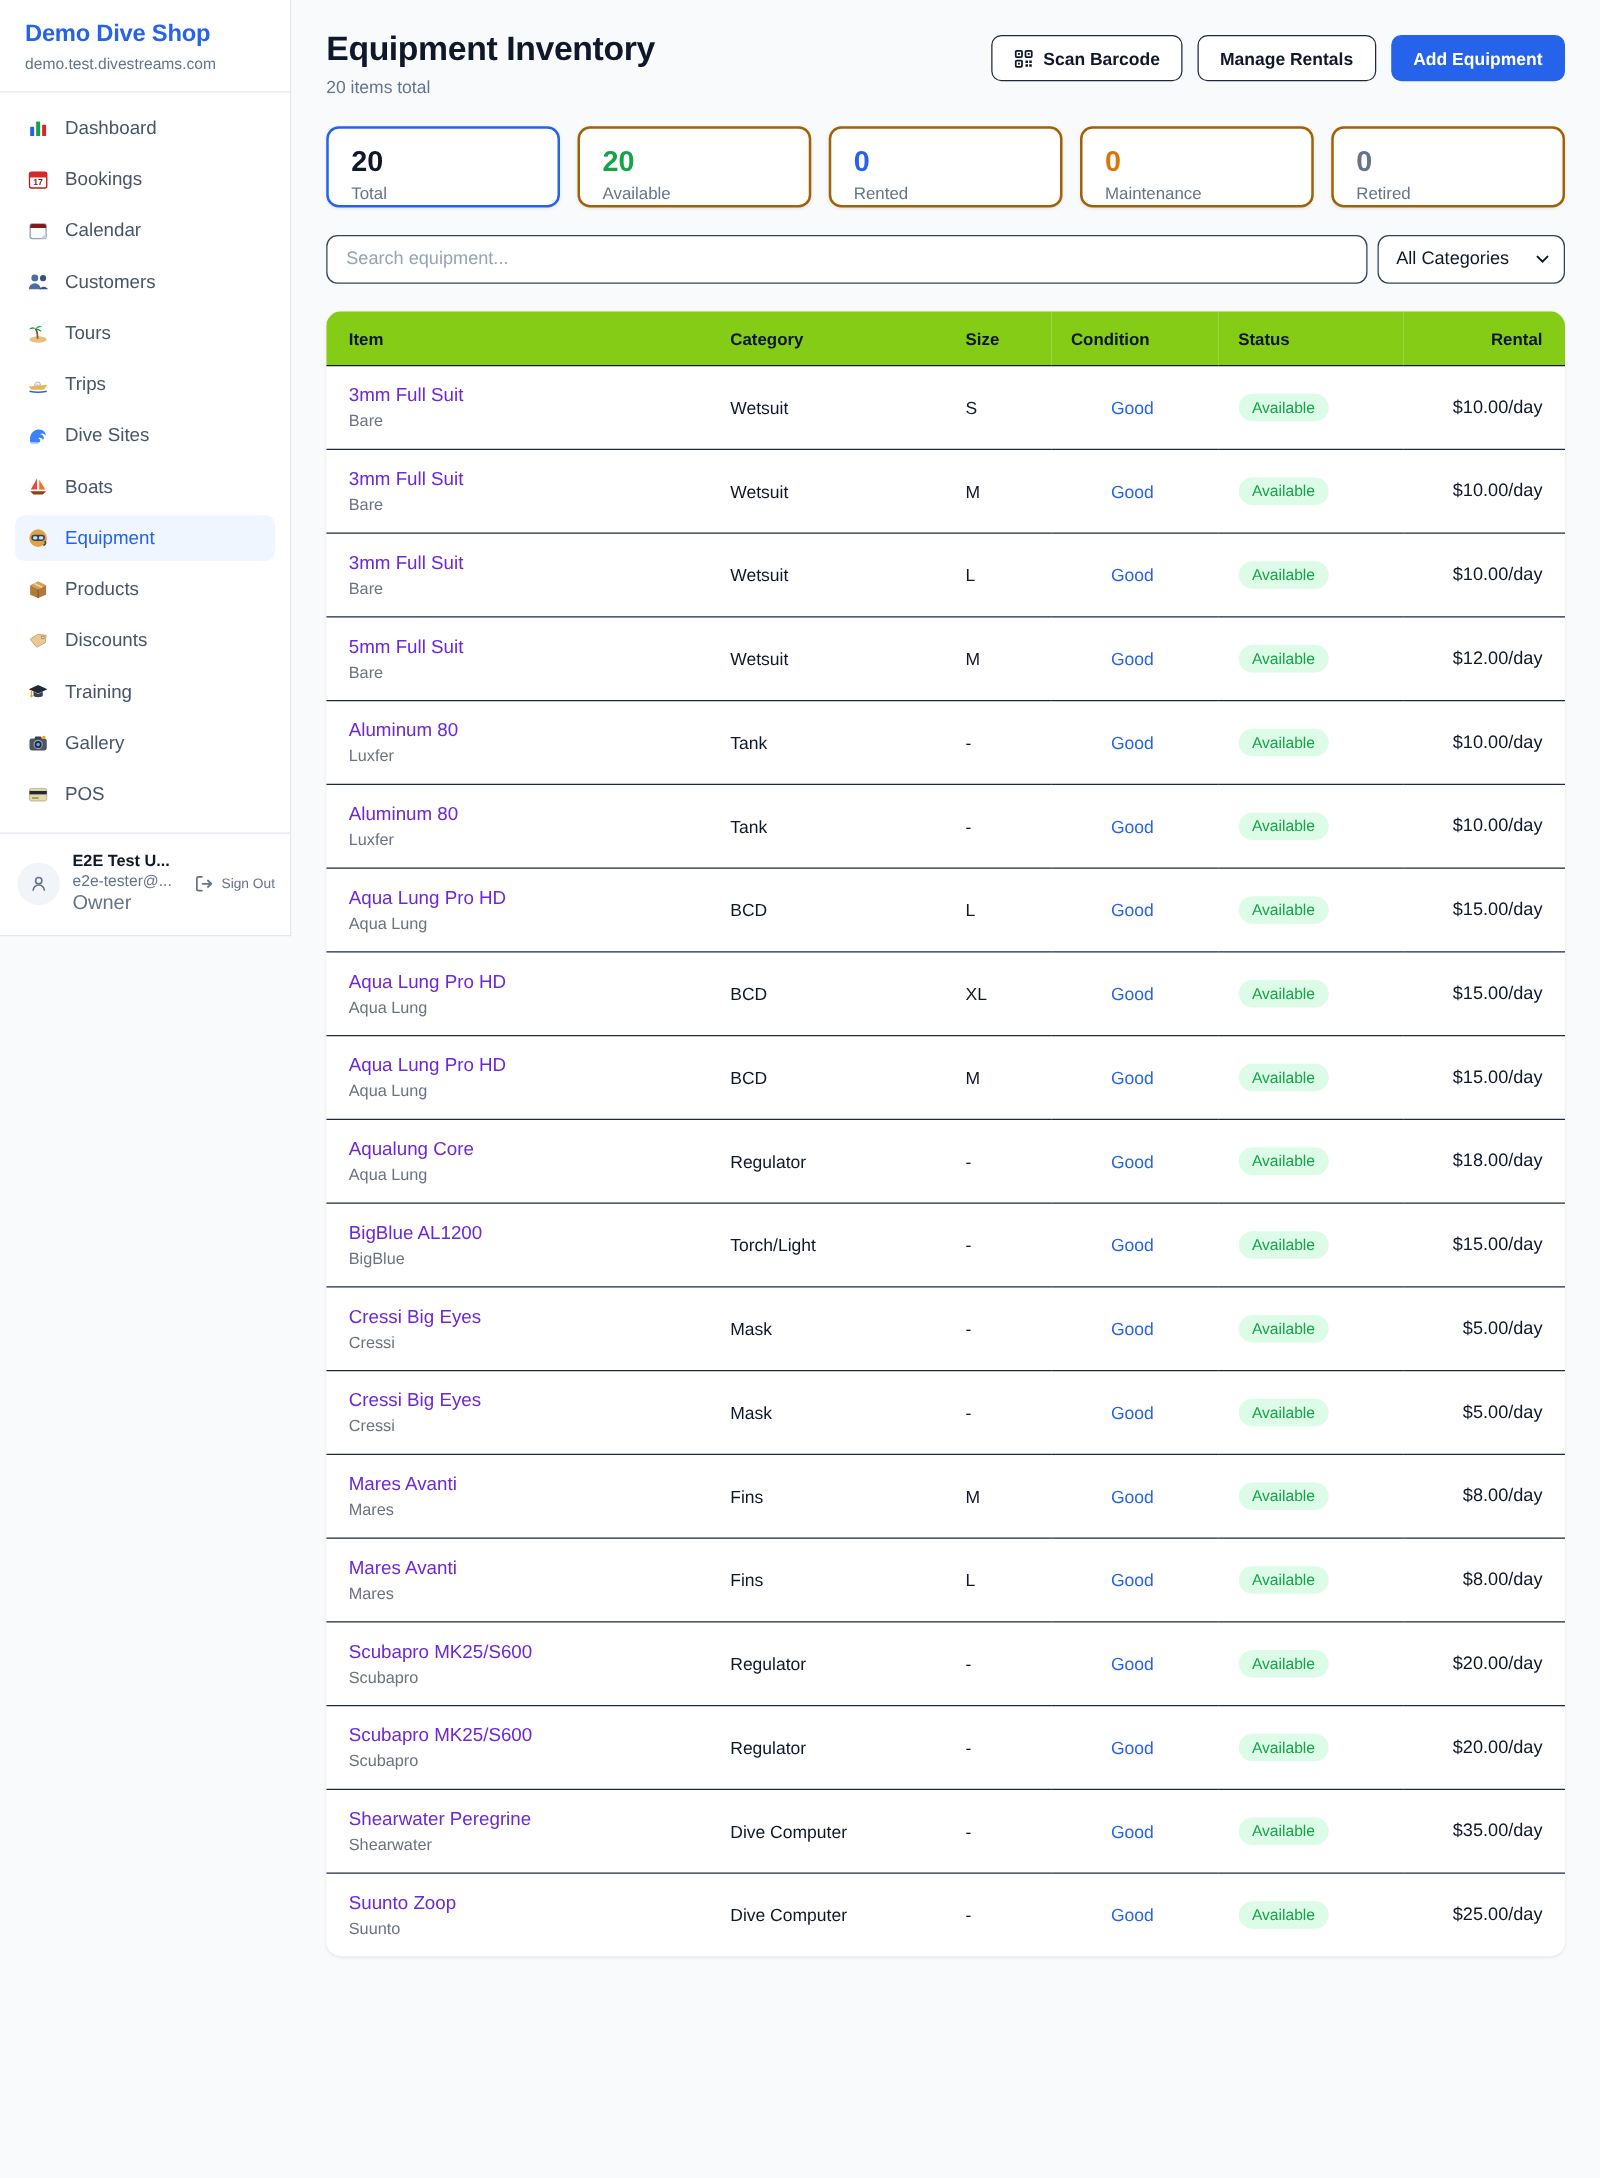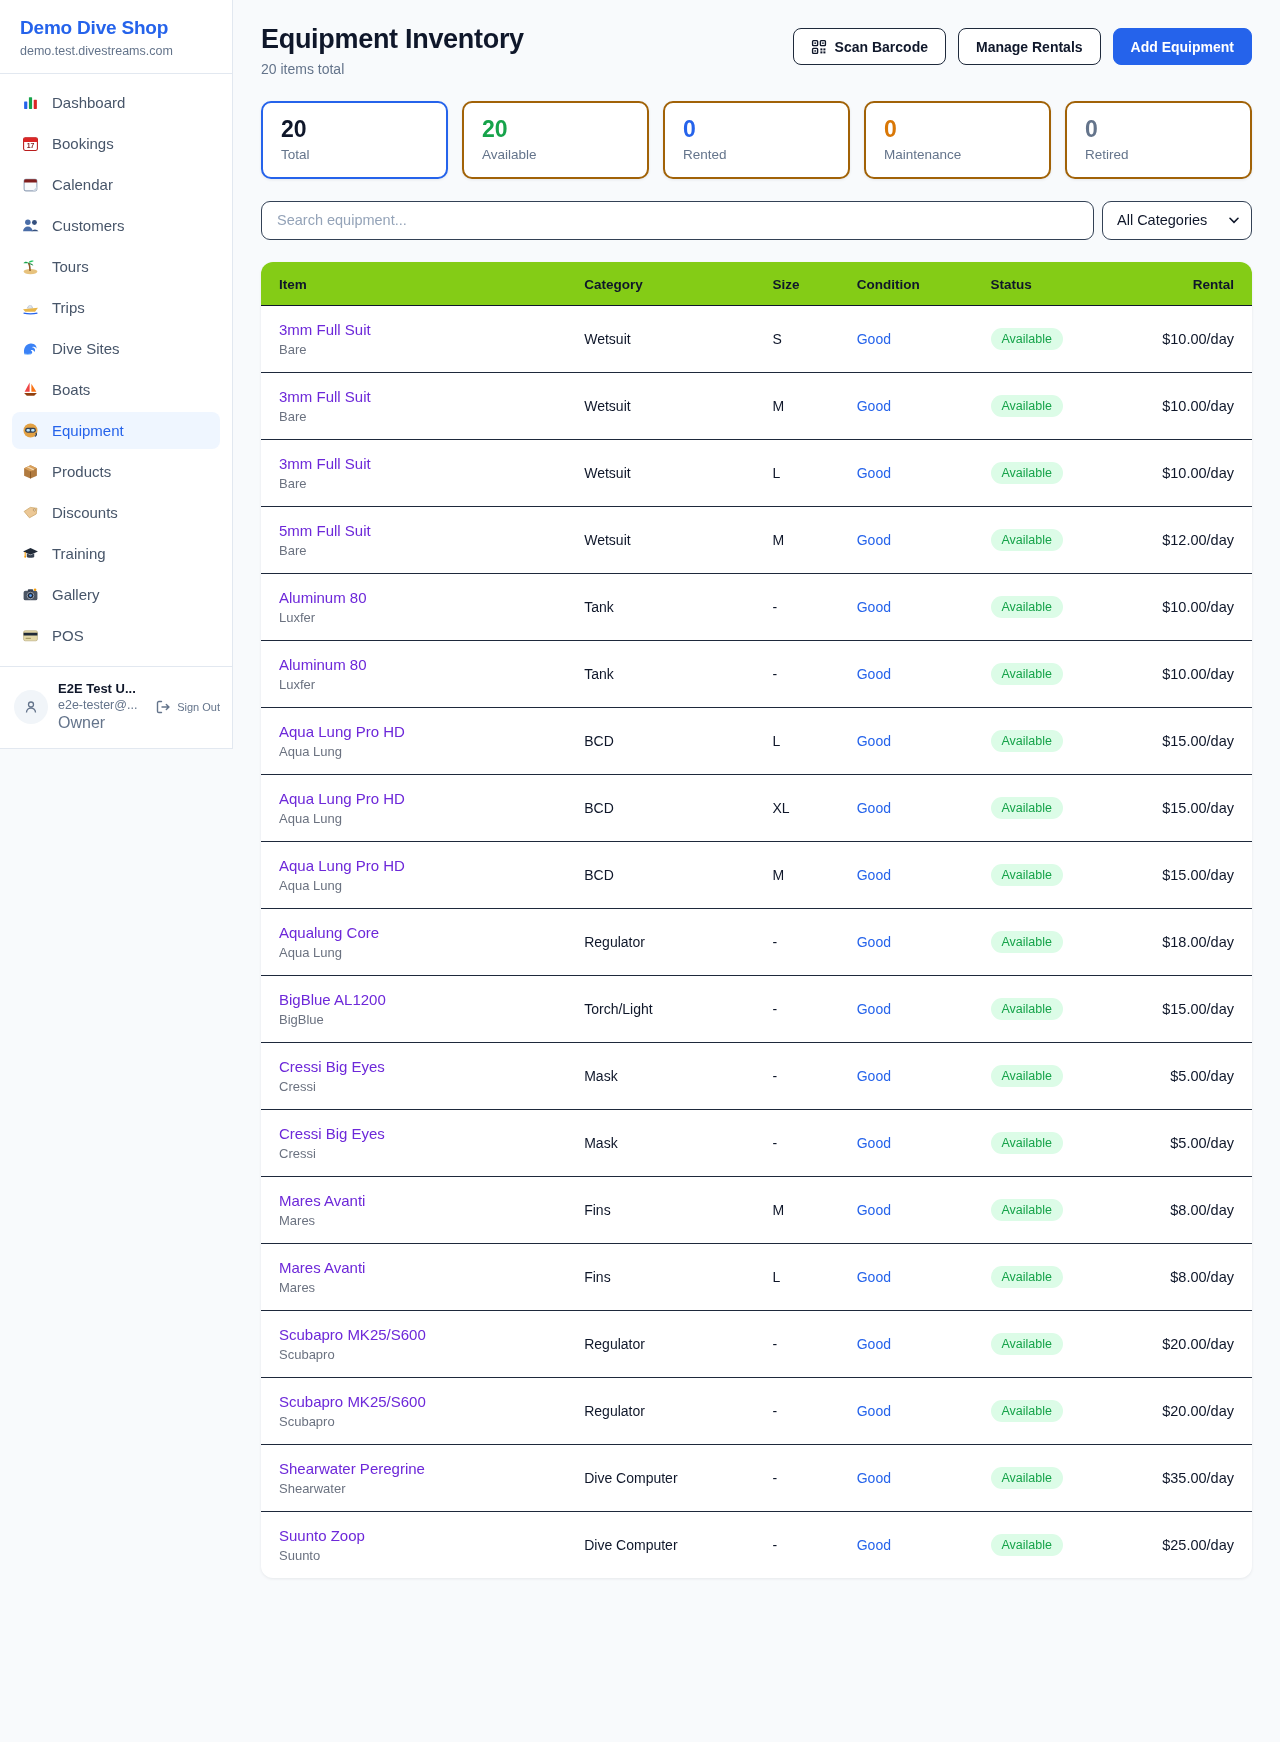--- a/index.html
+++ b/index.html
@@ -42,21 +42,21 @@
   .btn {
     height:37px; padding:0 17px; border-radius:8px; border:1px solid #1e293b;
     background:#fff; font-size:14px; font-weight:600; color:#0f172a;
     display:inline-flex; align-items:center; gap:8px; cursor:pointer; font-family:inherit;
   }
   .btn svg { width:15px; height:15px; }
   .btn-primary { background:#2563eb; border-color:#2563eb; color:#fff; }
   
   .stats { display:grid; grid-template-columns:repeat(5,1fr); gap:14px; margin-bottom:22px; }
   .stat-card {
-    background:#fff; border-radius:10px; padding:13px 18px 15px;
+    background:#fff; border-radius:10px; padding:13px 18px 2px;
     border:2px solid #a16207; box-shadow:0 1px 3px rgba(15,23,42,.08); cursor:pointer;
   }
   .stat-card.active { border-color:#2563eb; }
   .stat-value { font-size:23px; font-weight:800; line-height:1.2; }
   .stat-label { font-size:13.5px; color:#64748b; margin-top:3px; }
   
   .filters { display:flex; gap:8px; margin-bottom:22px; }
   .search-input {
     flex:1; height:39px; border:1px solid #334155; border-radius:9px;
     padding:0 15px; font-size:14.5px; font-family:inherit; color:#0f172a; background:#fff; outline:none;
@@ -78,21 +78,21 @@
     text-align:left; font-size:13.5px; font-weight:700; color:#0f172a;
     padding:15px 16px 13px; border-bottom:1.5px solid #0f172a; background:#84cc16;
   }
   th:first-child { padding-left:18px; }
   th.num, td.num { text-align:right; padding-right:18px; }
   td { padding:15px 16px; border-bottom:1px solid #1e293b; font-size:14px; vertical-align:middle; }
   td:first-child { padding-left:18px; }
   tr:last-child td { border-bottom:none; }
   .item-name { color:#6d28d9; font-weight:400; font-size:15px; cursor:pointer; }
   .item-brand { color:#6b7280; font-size:13px; margin-top:4px; }
-  .cond { color:#2563eb; cursor:pointer; }
+  .cond { color:#2563eb; cursor:pointer;margin-left:32px; }
   .badge {
     display:inline-block; background:#dcfce7; color:#16a34a;
     font-size:12.5px; padding:4px 11px; border-radius:999px;
   }
   .rental { font-size:14.5px; color:#0f172a; }
 </style>
 </head>
 <body>
 
 <aside class="sidebar">

